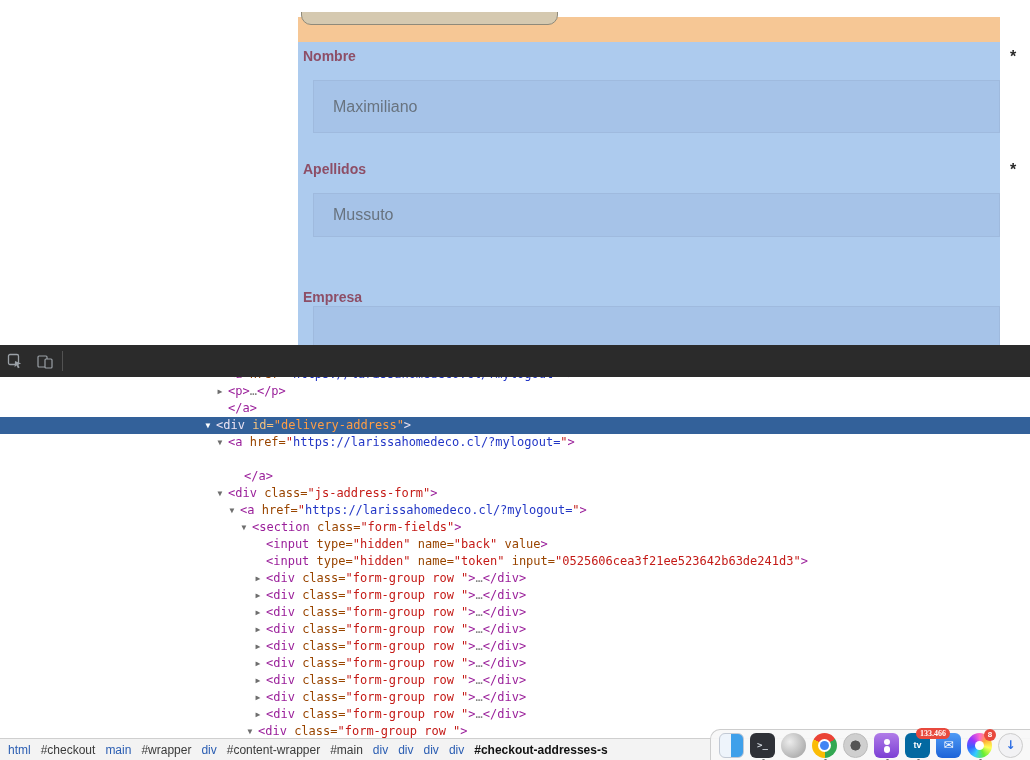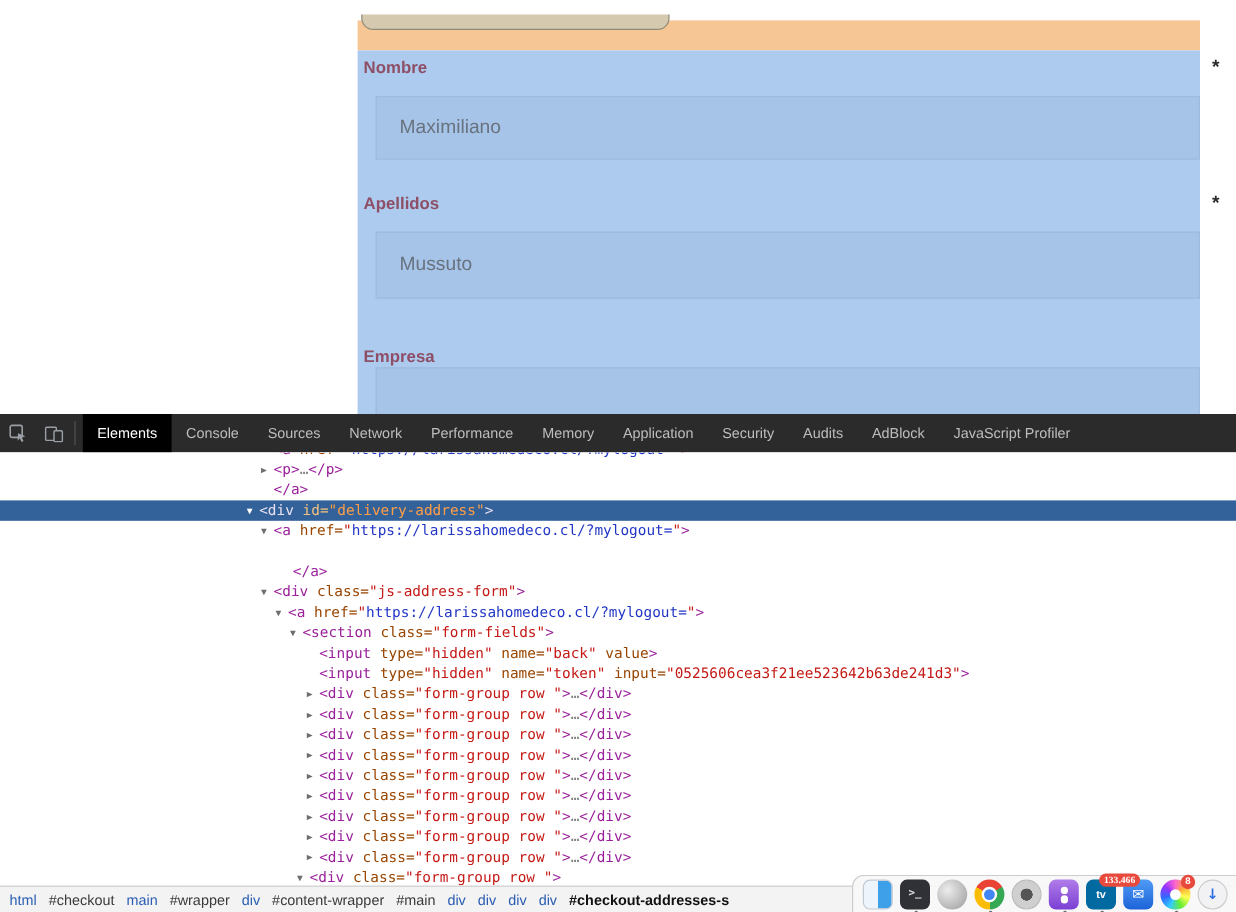--- a/index.html
+++ b/index.html
@@ -81,21 +81,21 @@
     <div class="hl-orange"></div>
     <div class="tan"></div>
     <div class="hl-blue"></div>
     <div id="form-fields">
         <div class="f-label" style="top: 36px;">Nombre</div>
         <div class="f-input" style="top: 68px; height: 53px;">
           <span class="f-value">Maximiliano</span>
         </div>
         <span class="f-req" style="top: 36px;">*</span>
         <div class="f-label" style="top: 149px;">Apellidos</div>
-        <div class="f-input" style="top: 181px; height: 56px;">
+        <div class="f-input" style="top: 181px; height: 44px;">
           <span class="f-value">Mussuto</span>
         </div>
         <span class="f-req" style="top: 149px;">*</span>
         <div class="f-label" style="top: 277px;">Empresa</div>
         <div class="f-input" style="top: 294px; height: 51px;">
           <span class="f-value"></span>
         </div>
       </div>
   </section>
 
@@ -107,33 +107,20 @@
           <path d="M8 8 L14.2 10.6 L11.2 11.6 L12.6 14.6 L10.9 15.3 L9.5 12.2 L7.6 14.2 Z" fill="#9aa0a6"></path>
         </svg>
       </span>
       <span class="toolicon">
         <svg width="16" height="16" viewBox="0 0 16 16">
           <rect x="1" y="3" width="9" height="11" rx="1" fill="none" stroke="#9aa0a6" stroke-width="1.2"></rect>
           <rect x="8" y="6" width="7" height="9" rx="1" fill="#2b2b2b" stroke="#9aa0a6" stroke-width="1.2"></rect>
         </svg>
       </span>
       <span class="tab-divider"></span>
-      <nav class="tabs" id="tabs">
-          <div class="tab active">Elements</div>
-          <div class="tab">Console</div>
-          <div class="tab">Sources</div>
-          <div class="tab">Network</div>
-          <div class="tab">Performance</div>
-          <div class="tab">Memory</div>
-          <div class="tab">Application</div>
-          <div class="tab">Security</div>
-          <div class="tab">Audits</div>
-          <div class="tab">AdBlock</div>
-          <div class="tab">JavaScript Profiler</div>
-        </nav>
     </div>
     <div class="tree">
       <div class="tree-inner" id="tree">
           <div class="line" style="padding-left: 228px;"><span class="t">&lt;a </span><span class="a">href=</span><span class="v">"</span><span class="l">https://larissahomedeco.cl/?mylogout=</span><span class="v">"</span><span class="t">&gt;</span></div>
           <div class="line" style="padding-left: 228px;"><span class="arrow" style="left: 214px;">▶</span><span class="t">&lt;p&gt;</span><span class="e">…</span><span class="t">&lt;/p&gt;</span></div>
           <div class="line" style="padding-left: 228px;"><span class="t">&lt;/a&gt;</span></div>
           <div class="line sel" style="padding-left: 216px;"><span class="arrow" style="left: 202px;">▼</span><span class="t">&lt;div </span><span class="a">id=</span><span class="v">"delivery-address"</span><span class="t">&gt;</span></div>
           <div class="line" style="padding-left: 228px;"><span class="arrow" style="left: 214px;">▼</span><span class="t">&lt;a </span><span class="a">href=</span><span class="v">"</span><span class="l">https://larissahomedeco.cl/?mylogout=</span><span class="v">"</span><span class="t">&gt;</span></div>
           <div class="line" style="padding-left: 252px;"></div>
           <div class="line" style="padding-left: 244px;"><span class="t">&lt;/a&gt;</span></div>

